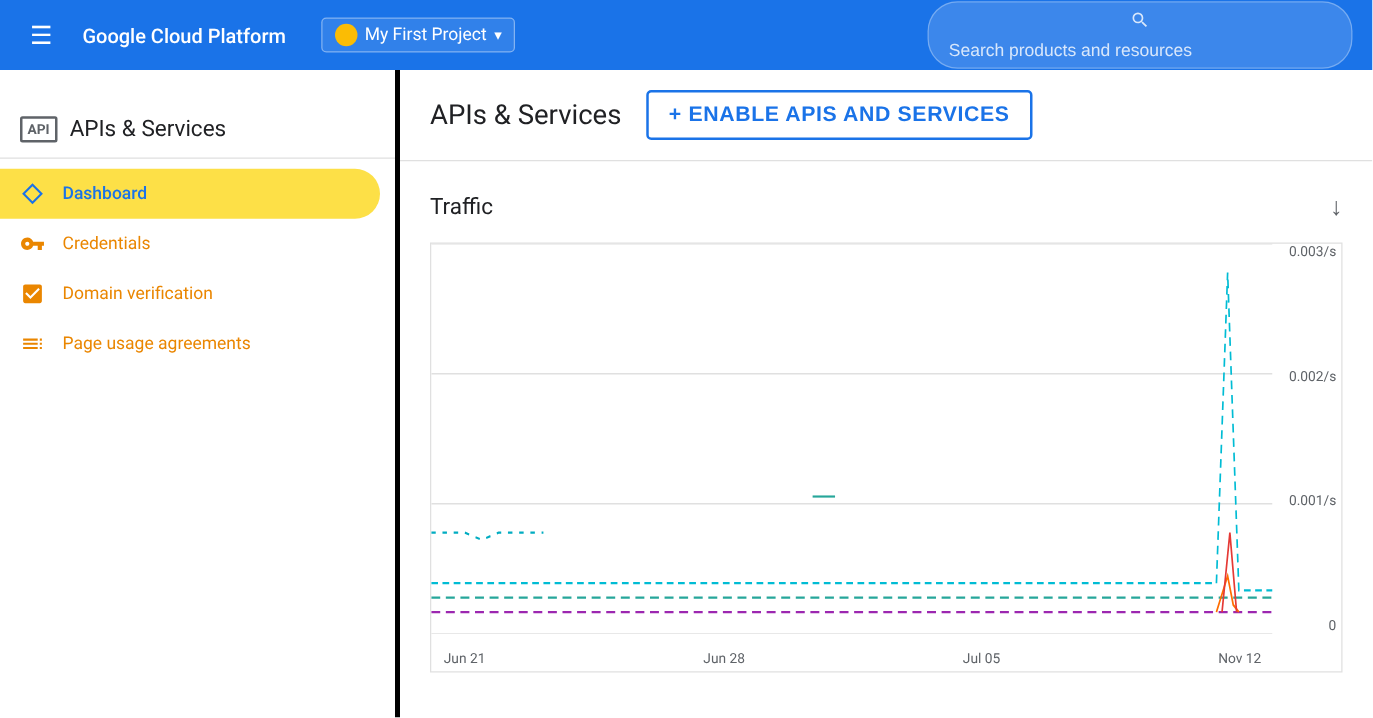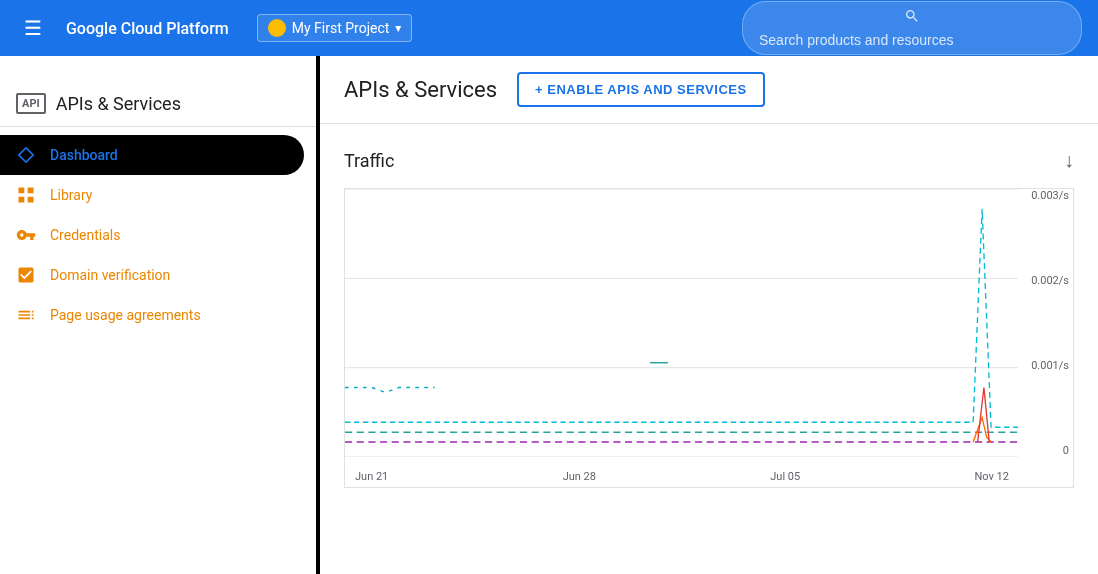--- a/index.html
+++ b/index.html
@@ -75,21 +75,21 @@
     }
     .sidebar-title { font-size: 18px; color: #202124; font-weight: 400; }
 
     .sidebar-item {
       display: flex; align-items: center; gap: 14px;
       padding: 10px 20px 10px 16px;
       cursor: pointer;
       border-radius: 0 24px 24px 0;
       margin-right: 12px;
     }
-    .sidebar-item.active { background: #000000; }
+    .sidebar-item.active { background: #fde047; }
     .sidebar-item-icon { width: 20px; height: 20px; display: flex; align-items: center; justify-content: center; flex-shrink: 0; }
     .sidebar-item-label { font-size: 14px; }
     .sidebar-item.active .sidebar-item-label { color: #1a73e8; font-weight: 500; }
     .sidebar-item:not(.active) .sidebar-item-label { color: #ea8600; }
     .sidebar-item.active .sidebar-item-icon svg { fill: #1a73e8; }
     .sidebar-item:not(.active) .sidebar-item-icon svg { fill: #ea8600; }
 
     
     .main-content { flex: 1; padding: 0; overflow-y: auto; background: #fff; }
 
@@ -100,35 +100,35 @@
     }
     .main-title { font-size: 22px; font-weight: 400; color: #202124; }
     .enable-btn {
       display: flex; align-items: center; gap: 6px;
       border: 2px solid #1a73e8;
       color: #1a73e8;
       background: #fff;
       padding: 8px 16px;
       border-radius: 4px;
       cursor: pointer;
-      font-size: 13px;
+      font-size: 17px;
       font-weight: 600;
       letter-spacing: 0.5px;
     }
 
     
     .chart-section { padding: 24px; text-align: right; }
     .chart-header { display: flex; align-items: center; justify-content: space-between; margin-bottom: 16px; }
     .chart-title { font-size: 18px; font-weight: 400; color: #202124; }
     .download-icon { color: #5f6368; cursor: pointer; font-size: 20px; }
 
     .chart-container {
       position: relative;
       width: 100%;
-      height: 300px;
+      height: 344px;
       border: 1px solid #e0e0e0;
       background: #fff;
     }
 
     .chart-y-labels {
       position: absolute;
       right: 0;
       top: 0;
       bottom: 30px;
       width: 55px;
@@ -188,28 +188,20 @@
 
     <div class="sidebar-item active">
       <div class="sidebar-item-icon">
         <svg width="20" height="20" viewBox="0 0 24 24" fill="#1a73e8">
             <path d="M12 2L2 12l10 10 10-10L12 2zm0 2.8L19.2 12 12 19.2 4.8 12 12 4.8z"></path>
           </svg>
       </div>
       <span class="sidebar-item-label">Dashboard</span>
     </div>
 
-    <div class="sidebar-item">
-      <div class="sidebar-item-icon">
-        <svg width="20" height="20" viewBox="0 0 24 24" fill="#ea8600">
-            <path d="M3 3h7v7H3V3zm11 0h7v7h-7V3zM3 14h7v7H3v-7zm11 0h7v7h-7v-7z"></path>
-          </svg>
-      </div>
-      <span class="sidebar-item-label">Library</span>
-    </div>
 
     <div class="sidebar-item">
       <div class="sidebar-item-icon">
         <svg width="20" height="20" viewBox="0 0 24 24" fill="#ea8600">
             <path d="M12.65 10C11.83 7.67 9.61 6 7 6c-3.31 0-6 2.69-6 6s2.69 6 6 6c2.61 0 4.83-1.67 5.65-4H17v4h4v-4h2v-4H12.65zM7 14c-1.1 0-2-.9-2-2s.9-2 2-2 2 .9 2 2-.9 2-2 2z"></path>
           </svg>
       </div>
       <span class="sidebar-item-label">Credentials</span>
     </div>
 

